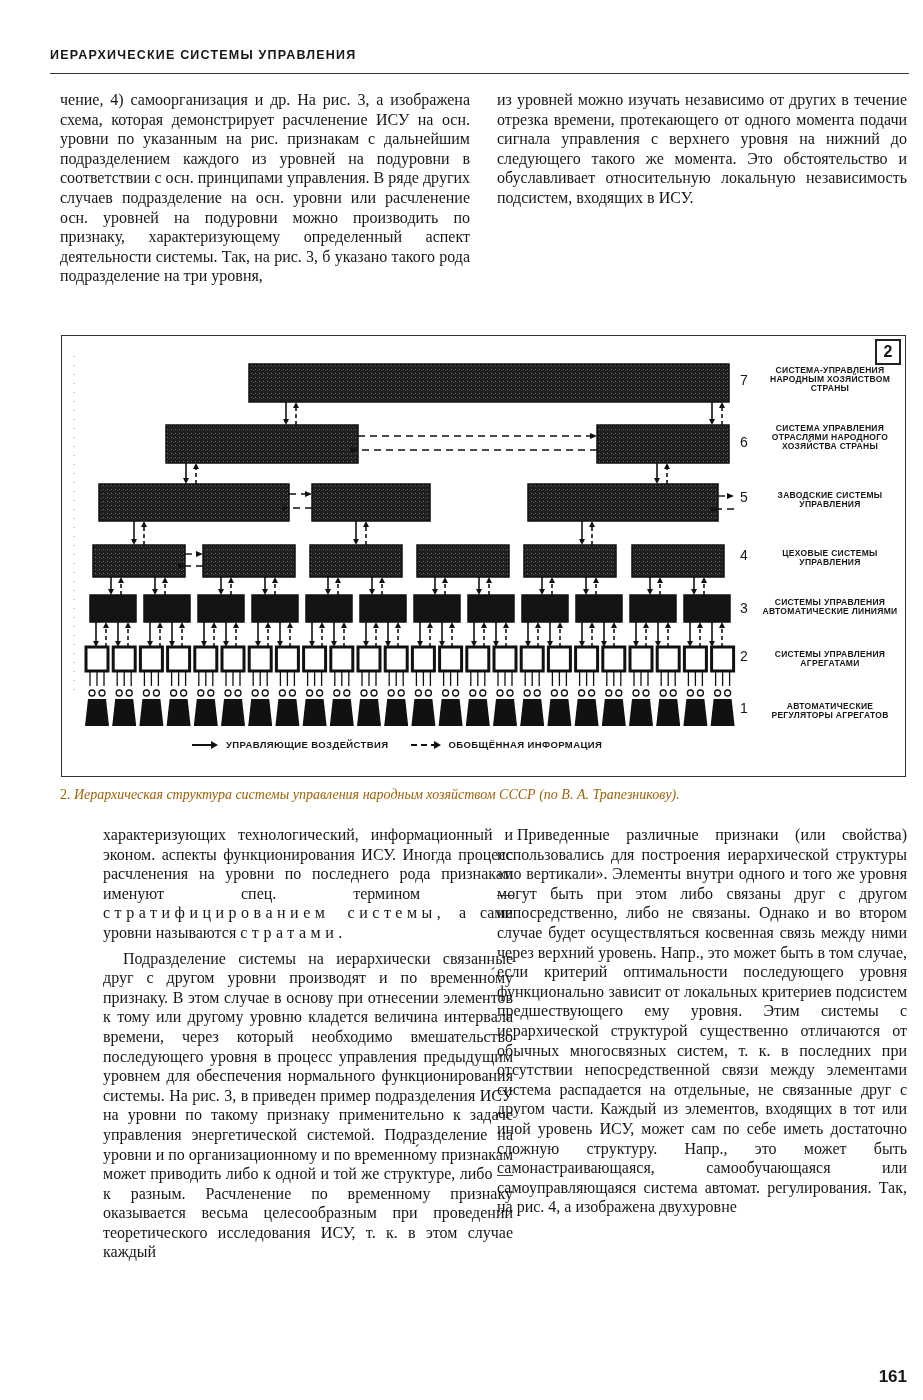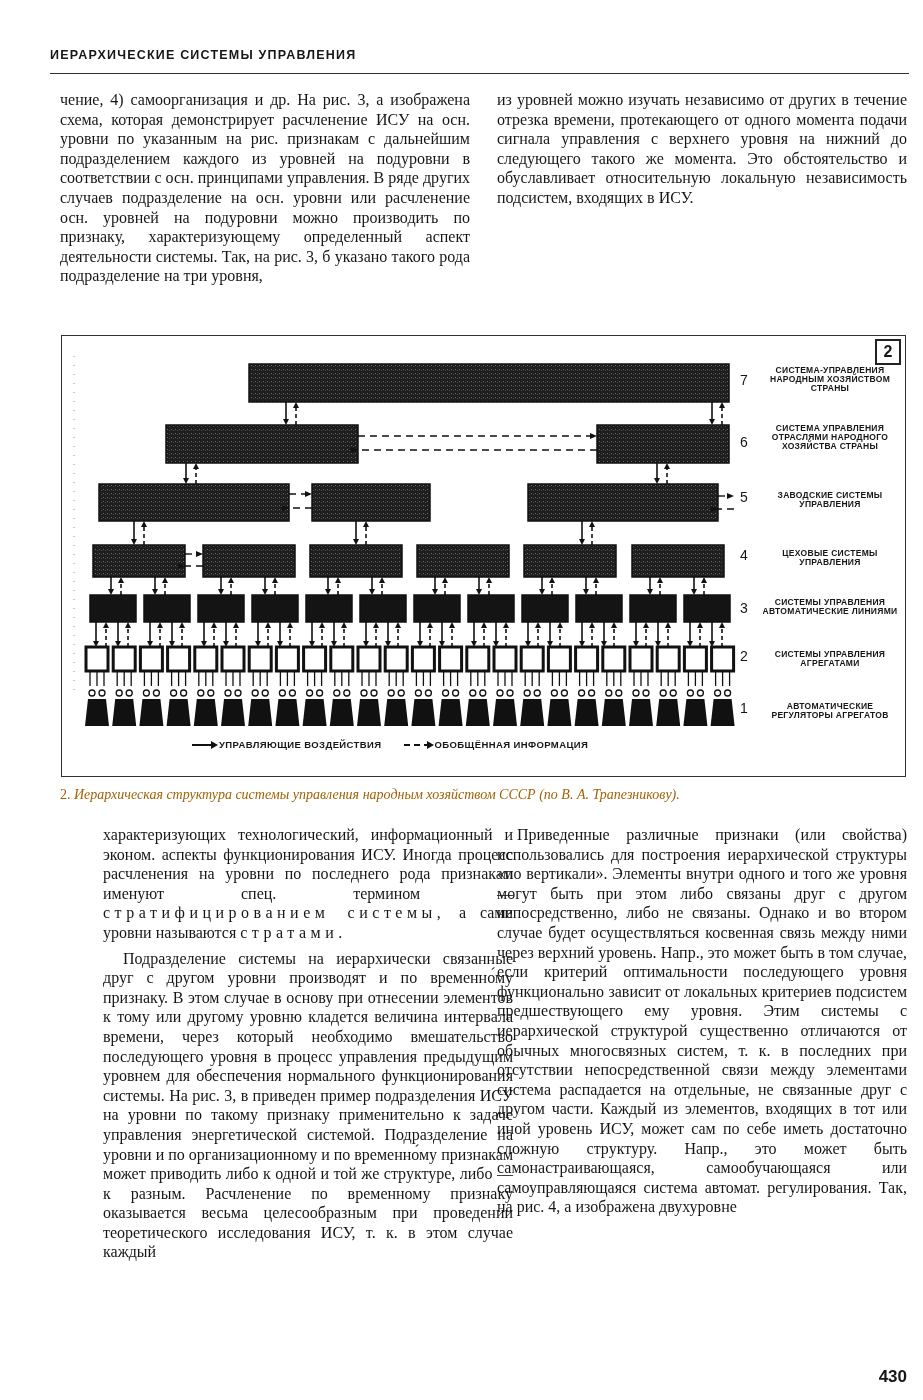--- a/index.html
+++ b/index.html
@@ -13,21 +13,21 @@
   .col-left-top { left: 60px; top: 90px; width: 410px; }
   .col-right-top { left: 497px; top: 90px; width: 410px; }
   .col-left-bot { left: 60px; top: 825px; width: 410px; margin-left: 43px; }
   .col-right-bot { left: 497px; top: 825px; width: 410px; }
   .figure { position: absolute; left: 61px; top: 335px; width: 843px; height: 440px; border: 1.5px solid #333; }
   .fig-num { position: absolute; right: 4px; top: 3px; width: 22px; height: 22px; border: 2px solid #222; font-family: "Liberation Sans", sans-serif; font-weight: bold; font-size: 16px; text-align: center; line-height: 22px; }
   .level-label { position: absolute; left: 678px; width: 160px; font-family: "Liberation Sans", "DejaVu Sans", sans-serif; font-weight: bold; font-size: 8.5px; line-height: 9px; text-align: center; letter-spacing: 0.3px; }
   .level-num { position: absolute; left: 0; font-family: "Liberation Sans", sans-serif; font-size: 14px; font-weight: normal; }
   .level-text { display: block; padding-left: 20px; }
   .legend { position: absolute; left: 130px; top: 403px; font-family: "Liberation Sans", "DejaVu Sans", sans-serif; font-weight: bold; font-size: 9.5px; letter-spacing: 0.4px; display: flex; gap: 22px; align-items: center; }
-  .legend-item { display: flex; align-items: center; gap: 1px; }
+  .legend-item { display: flex; align-items: center; gap: 8px; }
   .caption { position: absolute; left: 60px; top: 787px; font-family: "Liberation Serif", serif; font-size: 14px; color: #a16207; }
   .caption i { font-style: italic; }
   .page-number { position: absolute; right: 16px; top: 1367px; font-family: "Liberation Sans", sans-serif; font-weight: bold; font-size: 17px; }
   svg { position: absolute; left: 0; top: 0; }
 </style>
 </head>
 <body>
 
 <div class="running-head">ИЕРАРХИЧЕСКИЕ СИСТЕМЫ УПРАВЛЕНИЯ</div>
 <div class="head-rule"></div>
@@ -514,13 +514,13 @@
 
 <div class="col col-left-bot">
   <p><span>характеризующих технологический, информационный и эконом. аспекты функционирования ИСУ. Иногда процесс расчленения на уровни по последнего рода признакам именуют спец. термином — </span><span class="spaced">стратифицированием системы,</span><span> а сами уровни называются </span><span class="spaced">стратами.</span></p>
   <p class="indent" style="margin-top:6px">Подразделение системы на иерархически связанные друг с другом уровни производят и по временно́му признаку. В этом случае в основу при отнесении элементов к тому или другому уровню кладется величина интервала времени, через который необходимо вмешательство последующего уровня в процесс управления предыдущим уровнем для обеспечения нормального функционирования системы. На рис. 3, в приведен пример подразделения ИСУ на уровни по такому признаку применительно к задаче управления энергетической системой. Подразделение на уровни и по организационному и по временно́му признакам может приводить либо к одной и той же структуре, либо — к разным. Расчленение по временному признаку оказывается весьма целесообразным при проведении теоретического исследования ИСУ, т. к. в этом случае каждый</p>
 </div>
 
 <div class="col col-right-bot">
   <p class="indent">Приведенные различные признаки (или свойства) использовались для построения иерархической структуры «по вертикали». Элементы внутри одного и того же уровня могут быть при этом либо связаны друг с другом непосредственно, либо не связаны. Однако и во втором случае будет осуществляться косвенная связь между ними через верхний уровень. Напр., это может быть в том случае, если критерий оптимальности последующего уровня функционально зависит от локальных критериев подсистем предшествующего ему уровня. Этим системы с иерархической структурой существенно отличаются от обычных многосвязных систем, т. к. в последних при отсутствии непосредственной связи между элементами система распадается на отдельные, не связанные друг с другом части. Каждый из элементов, входящих в тот или иной уровень ИСУ, может сам по себе иметь достаточно сложную структуру. Напр., это может быть самонастраивающаяся, самообучающаяся или самоуправляющаяся система автомат. регулирования. Так, на рис. 4, а изображена двухуровне</p>
 </div>
 
-<div class="page-number">430</div>
+<div class="page-number">161</div>
 
 </body></html>

